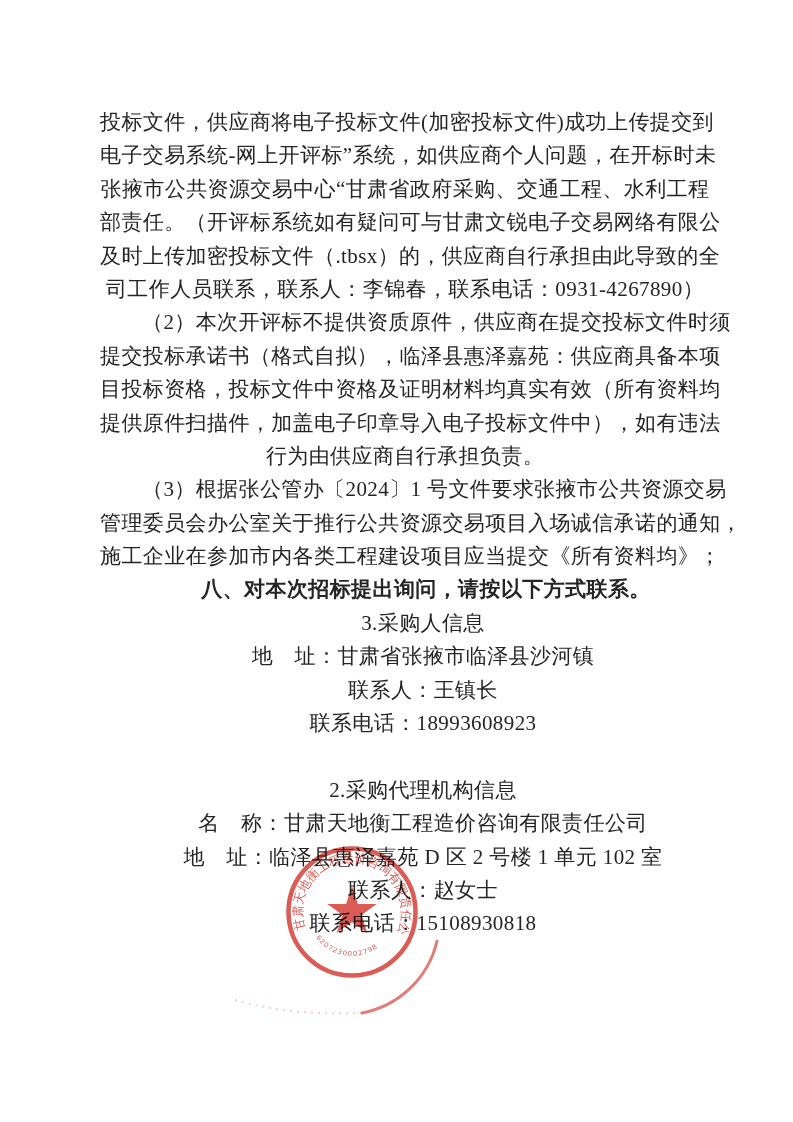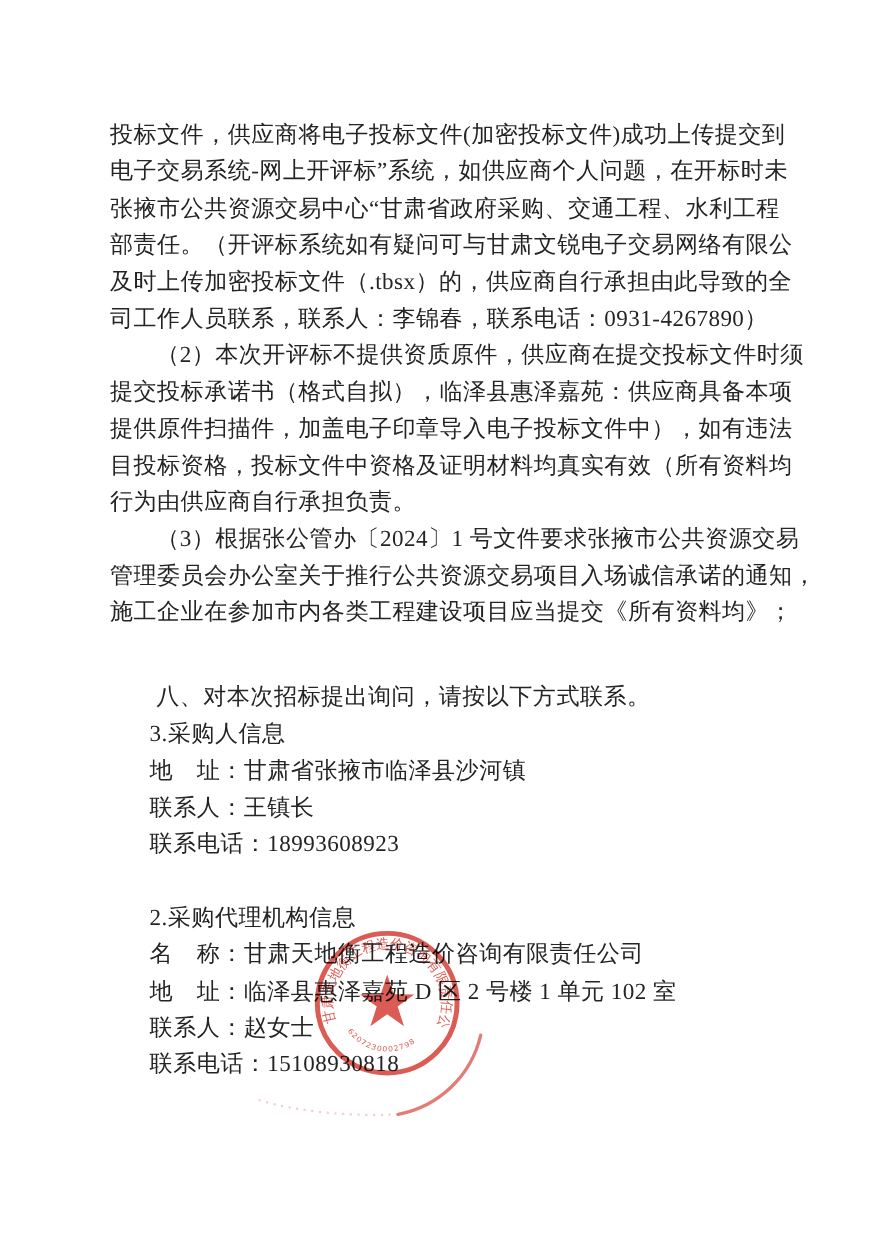--- a/index.html
+++ b/index.html
@@ -8,31 +8,32 @@
     width:793px;height:1122px;
     background:#ffffff;
     overflow:hidden;
     font-family:"Liberation Serif","DejaVu Serif",serif;
     color:#242424;
   }
   .text-block{
     position:absolute;
     left:100px;top:106px;
     width:610px;
+    text-align:center;
   }
   .line{
     font-size:21px;
     line-height:33.4px;
     height:33.4px;
     letter-spacing:0.4px;
     white-space:pre;
   }
   .indent2{padding-left:42px;}
   .indent1{padding-left:36px;}
-  .bold{font-weight:normal;margin-top:44px;}
+  .bold{font-weight:bold;}
   .blank{height:33.4px;}
   .seal-svg{
     position:absolute;
     left:220px;top:830px;
     mix-blend-mode:multiply;
     pointer-events:none;
   }
 </style>
 </head>
 <body>
@@ -46,22 +47,22 @@
       <div class="line">电子交易系统-网上开评标”系统，如供应商个人问题，在开标时未</div>
       <div class="line">张掖市公共资源交易中心“甘肃省政府采购、交通工程、水利工程</div>
       <div class="line">部责任。（开评标系统如有疑问可与甘肃文锐电子交易网络有限公</div>
       <div class="line">及时上传加密投标文件（.tbsx）的，供应商自行承担由此导致的全</div>
       <div class="line">司工作人员联系，联系人：李锦春，联系电话：0931-4267890）</div>
     </div>
 
     <div>
       <div class="line indent2">（2）本次开评标不提供资质原件，供应商在提交投标文件时须</div>
       <div class="line">提交投标承诺书（格式自拟），临泽县惠泽嘉苑：供应商具备本项</div>
+      <div class="line">目投标资格，投标文件中资格及证明材料均真实有效（所有资料均</div>
       <div class="line">提供原件扫描件，加盖电子印章导入电子投标文件中），如有违法</div>
-      <div class="line">目投标资格，投标文件中资格及证明材料均真实有效（所有资料均</div>
       <div class="line">行为由供应商自行承担负责。</div>
     </div>
 
     <div>
       <div class="line indent2">（3）根据张公管办〔2024〕1 号文件要求张掖市公共资源交易</div>
       <div class="line">管理委员会办公室关于推行公共资源交易项目入场诚信承诺的通知，</div>
       <div class="line">施工企业在参加市内各类工程建设项目应当提交《所有资料均》；</div>
     </div>
 
     <div class="line indent2 bold">八、对本次招标提出询问，请按以下方式联系。</div>

